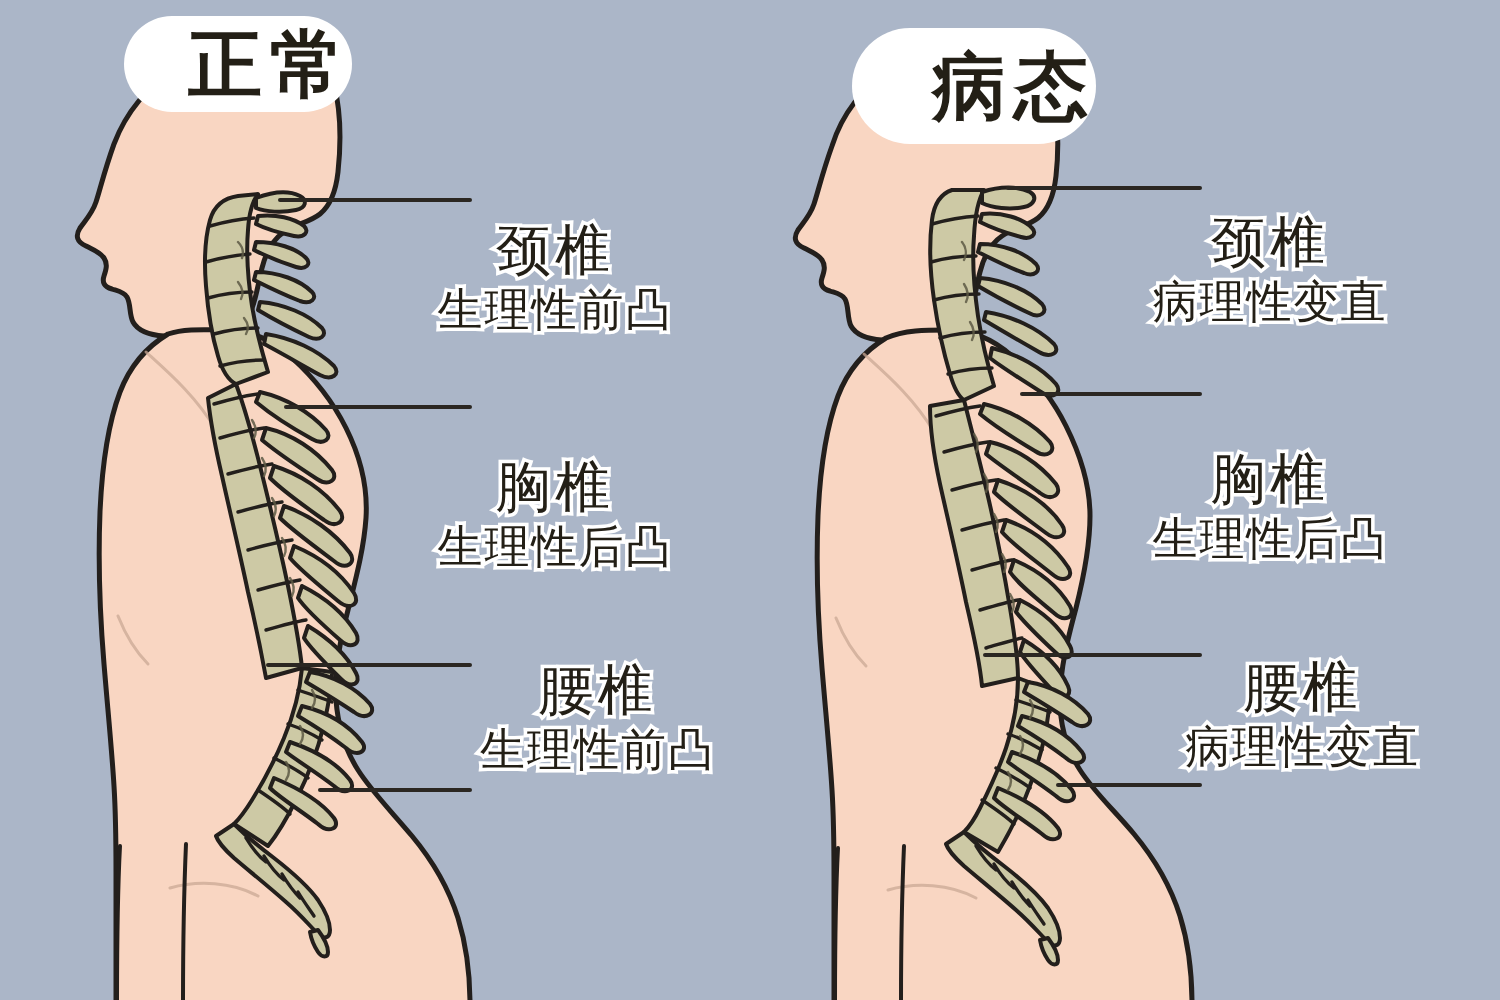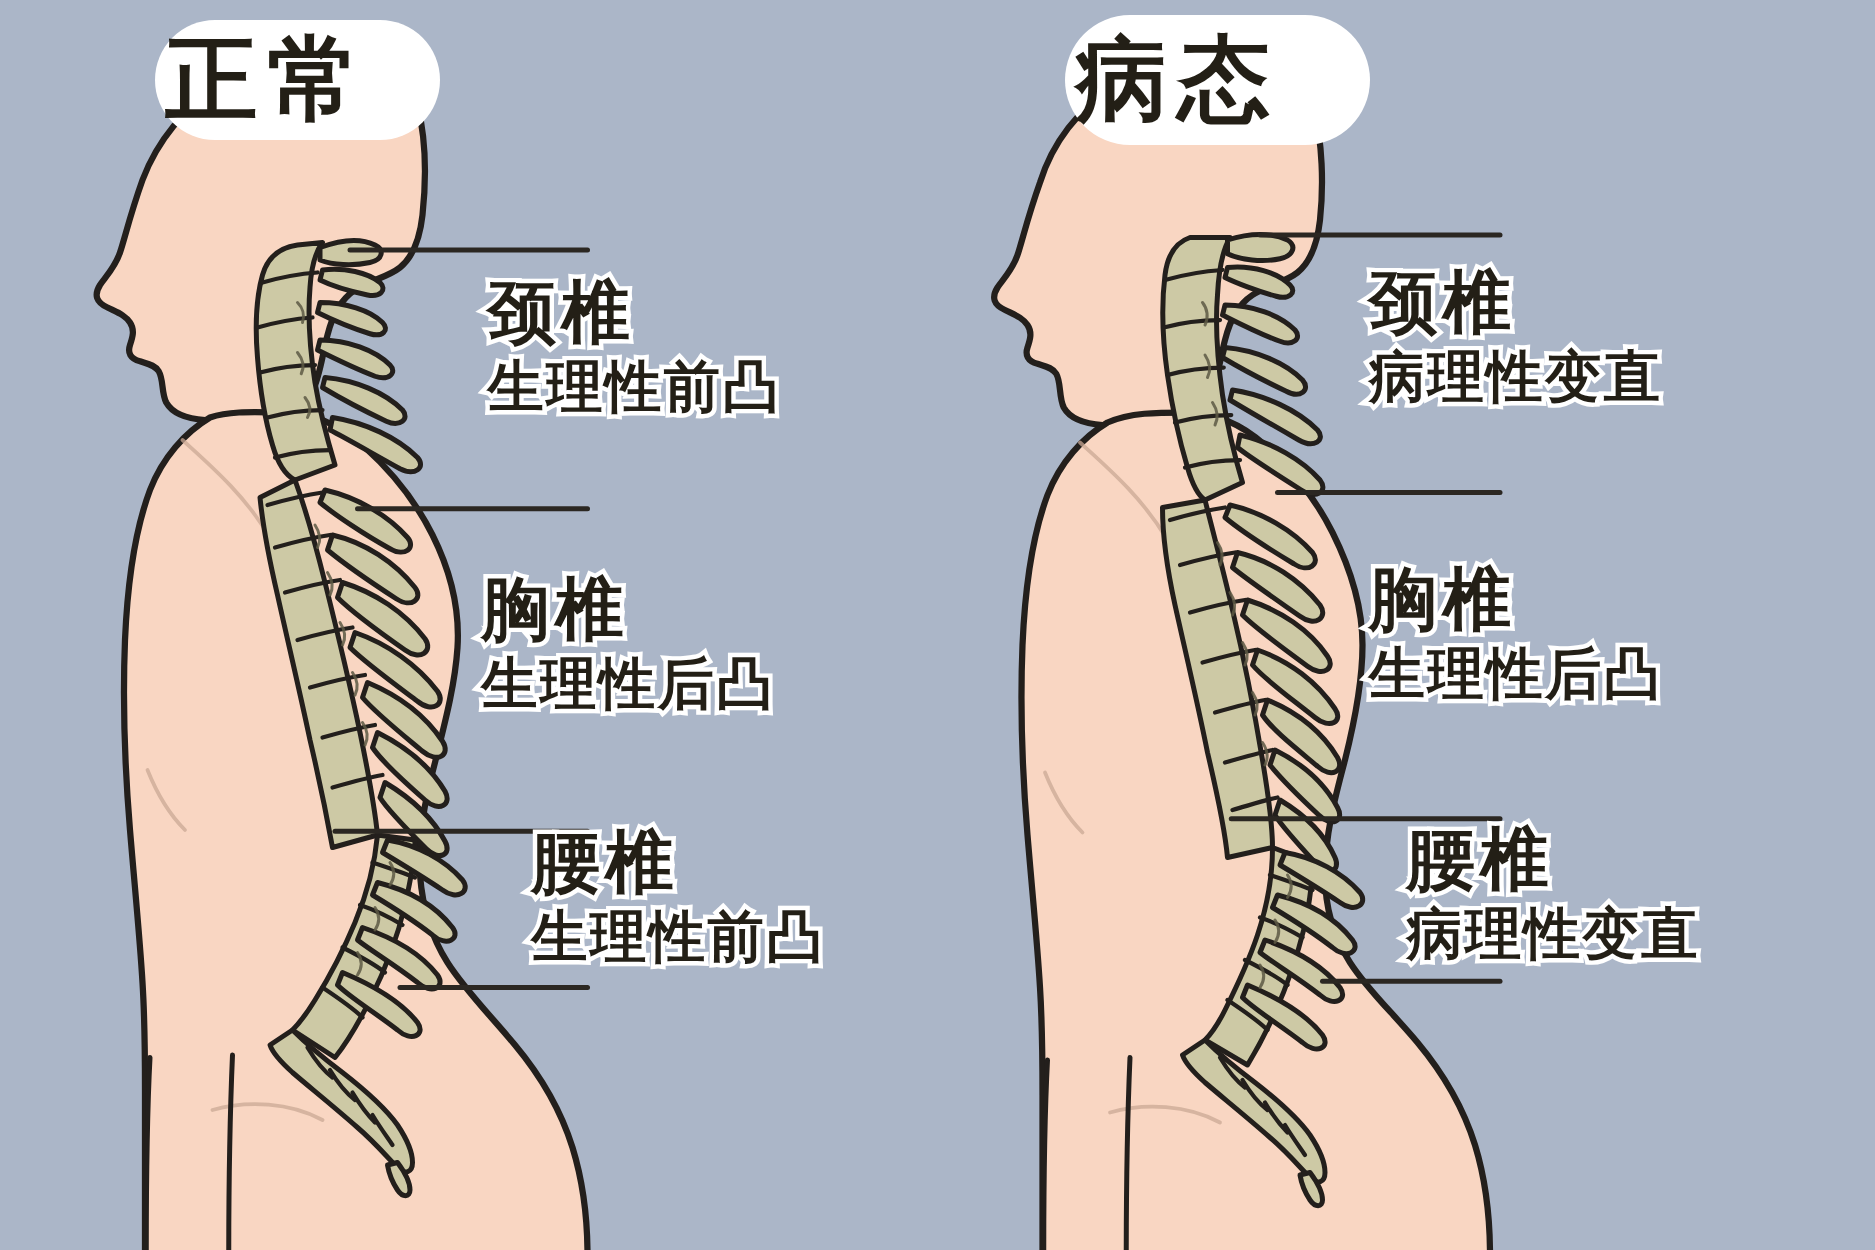--- a/index.html
+++ b/index.html
@@ -26,40 +26,41 @@
     width: 1500px;
     height: 1000px;
   }
   
   .pill {
     position: absolute;
     background: #ffffff;
     border-radius: 60px;
     display: flex;
     align-items: center;
-    justify-content: flex-start;
+    justify-content: flex-end;
     box-sizing: border-box;
     z-index: 6;
   }
   .pill .pill-text {
     font-size: 74px;
     font-weight: 700;
     color: #231f16;
     letter-spacing: 8px;
     line-height: 1;
     padding-left: 8px;
   }
   #pill-normal  { left: 124px; top: 16px;  width: 228px; height: 96px; }
-  #pill-patho   { left: 852px; top: 12px;  width: 244px; height: 104px; }
+  #pill-patho   { left: 852px; top: 28px;  width: 244px; height: 116px; }
 
   
   .annot {
     position: absolute;
+    text-align: center;
     color: #231f16;
-    font-weight: 700;
+    font-weight: 400;
     line-height: 1.18;
     z-index: 5;
     -webkit-text-stroke: 7px #ffffff;
     paint-order: stroke fill;
     white-space: nowrap;
   }
   .annot .ln1 { display: block; font-size: 55px; letter-spacing: 4px; }
   .annot .ln2 { display: block; font-size: 45px; letter-spacing: 2px; }
 
   #annot-L1 { left: 390px;  top: 218px; width: 330px; }

